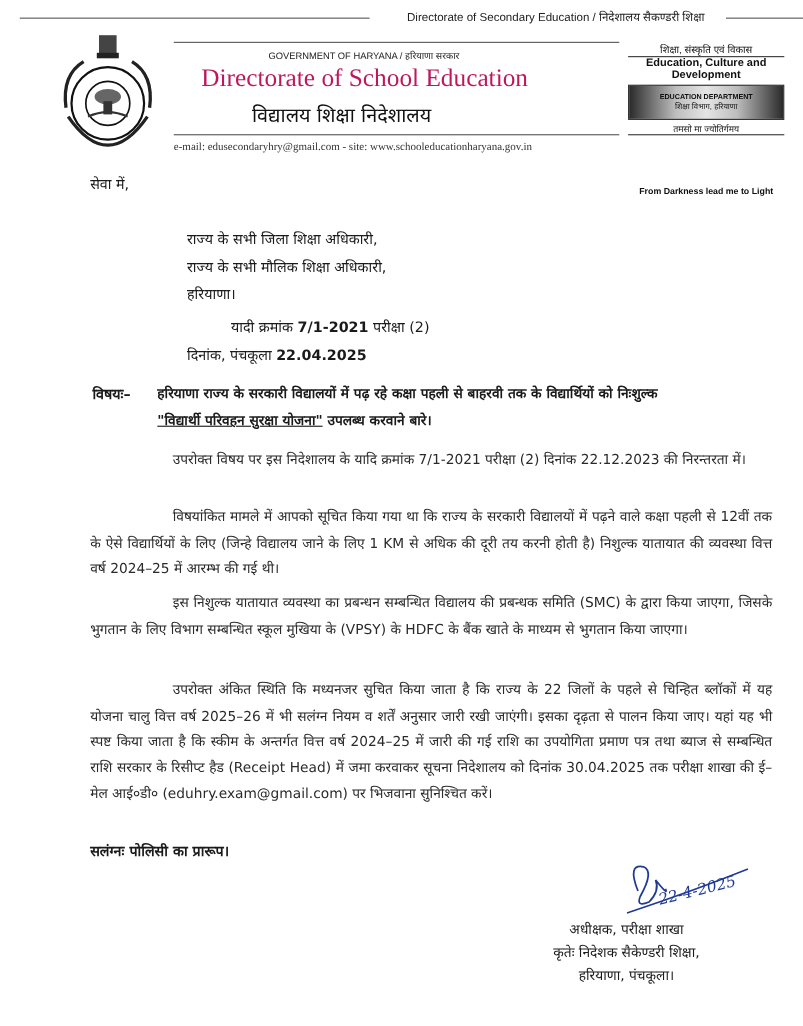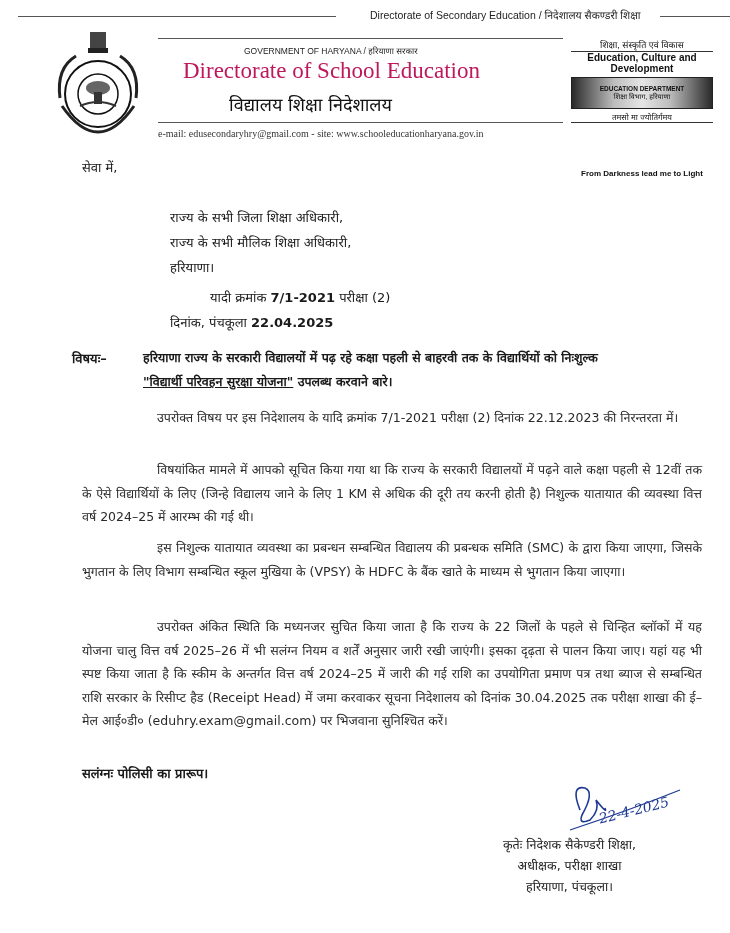--- a/index.html
+++ b/index.html
@@ -75,21 +75,21 @@
 <div class="txt" style="left:170px;top:288px;margin-left:40px;">
   <span>यादी क्रमांक</span>
   <span class="bold">7/1-2021</span>
   <span>परीक्षा (2)</span>
 </div>
 <div class="txt" style="left:170px;top:313px;">
   <span>दिनांक, पंचकूला</span>
   <span class="bold">22.04.2025</span>
 </div>
 
-<div class="txt bold" style="left:72px;top:349px;text-align:right;">विषयः–</div>
+<div class="txt bold" style="left:84px;top:349px;text-align:right;">विषयः–</div>
 <div class="txt bold" style="left:143px;top:349px;font-size:12.5px;">हरियाणा राज्य के सरकारी विद्यालयों में पढ़ रहे कक्षा पहली से बाहरवी तक के विद्यार्थियों को निःशुल्क</div>
 <div class="txt bold" style="left:143px;top:373px;font-size:12.5px;">
   <span class="u">"विद्यार्थी परिवहन सुरक्षा योजना"</span><span> उपलब्ध करवाने बारे।</span>
 </div>
 
 <div class="body-p" style="top:406px;"><span class="indent"></span><span>उपरोक्त विषय पर इस निदेशालय के यादि क्रमांक 7/1-2021 परीक्षा (2) दिनांक 22.12.2023 की निरन्तरता में।</span></div>
 <div class="body-p" style="top:458px;"><span class="indent"></span><span>विषयांकित मामले में आपको सूचित किया गया था कि राज्य के सरकारी विद्यालयों में पढ़ने वाले कक्षा पहली से 12वीं तक के ऐसे विद्यार्थियों के लिए (जिन्हे विद्यालय जाने के लिए 1 KM से अधिक की दूरी तय करनी होती है) निशुल्क यातायात की व्यवस्था वित्त वर्ष 2024–25 में आरम्भ की गई थी।</span></div>
 <div class="body-p" style="top:536px;"><span class="indent"></span><span>इस निशुल्क यातायात व्यवस्था का प्रबन्धन सम्बन्धित विद्यालय की प्रबन्धक समिति (SMC) के द्वारा किया जाएगा, जिसके भुगतान के लिए विभाग सम्बन्धित स्कूल मुखिया के (VPSY) के HDFC के बैंक खाते के माध्यम से भुगतान किया जाएगा।</span></div>
 <div class="body-p" style="top:615px;"><span class="indent"></span><span>उपरोक्त अंकित स्थिति कि मध्यनजर सुचित किया जाता है कि राज्य के 22 जिलों के पहले से चिन्हित ब्लॉकों में यह योजना चालु वित्त वर्ष 2025–26 में भी सलंग्न नियम व शर्तें अनुसार जारी रखी जाएंगी। इसका दृढ़ता से पालन किया जाए। यहां यह भी स्पष्ट किया जाता है कि स्कीम के अन्तर्गत वित्त वर्ष 2024–25 में जारी की गई राशि का उपयोगिता प्रमाण पत्र तथा ब्याज से सम्बन्धित राशि सरकार के रिसीप्ट हैड (Receipt Head) में जमा करवाकर सूचना निदेशालय को दिनांक 30.04.2025 तक परीक्षा शाखा की ई–मेल आई०डी० (eduhry.exam@gmail.com) पर भिजवाना सुनिश्चित करें।</span></div>
 
@@ -97,16 +97,16 @@
 
 <div class="abs" style="left:560px;top:780px;width:140px;height:60px;">
   <svg width="140" height="60" viewBox="0 0 140 60">
     <path d="M20 30 Q10 5 25 8 Q35 12 22 35 Q18 45 30 40 Q40 30 36 20 Q48 35 45 28" stroke="#1f3a93" stroke-width="1.6" fill="none"></path>
     <path d="M10 50 Q70 30 120 10" stroke="#1f3a93" stroke-width="1.3" fill="none"></path>
   </svg>
   <div class="abs" style="left:38px;top:22px;font-family:'DejaVu Serif',serif;font-style:italic;font-size:14px;color:#1f3a93;transform:rotate(-14deg);">22-4-2025</div>
 </div>
 
 <div class="sig-block">
+  <div>अधीक्षक, परीक्षा शाखा</div>
   <div>कृतेः निदेशक सैकेण्डरी शिक्षा,</div>
-  <div>अधीक्षक, परीक्षा शाखा</div>
   <div>हरियाणा, पंचकूला।</div>
 </div>
 
 </body></html>

